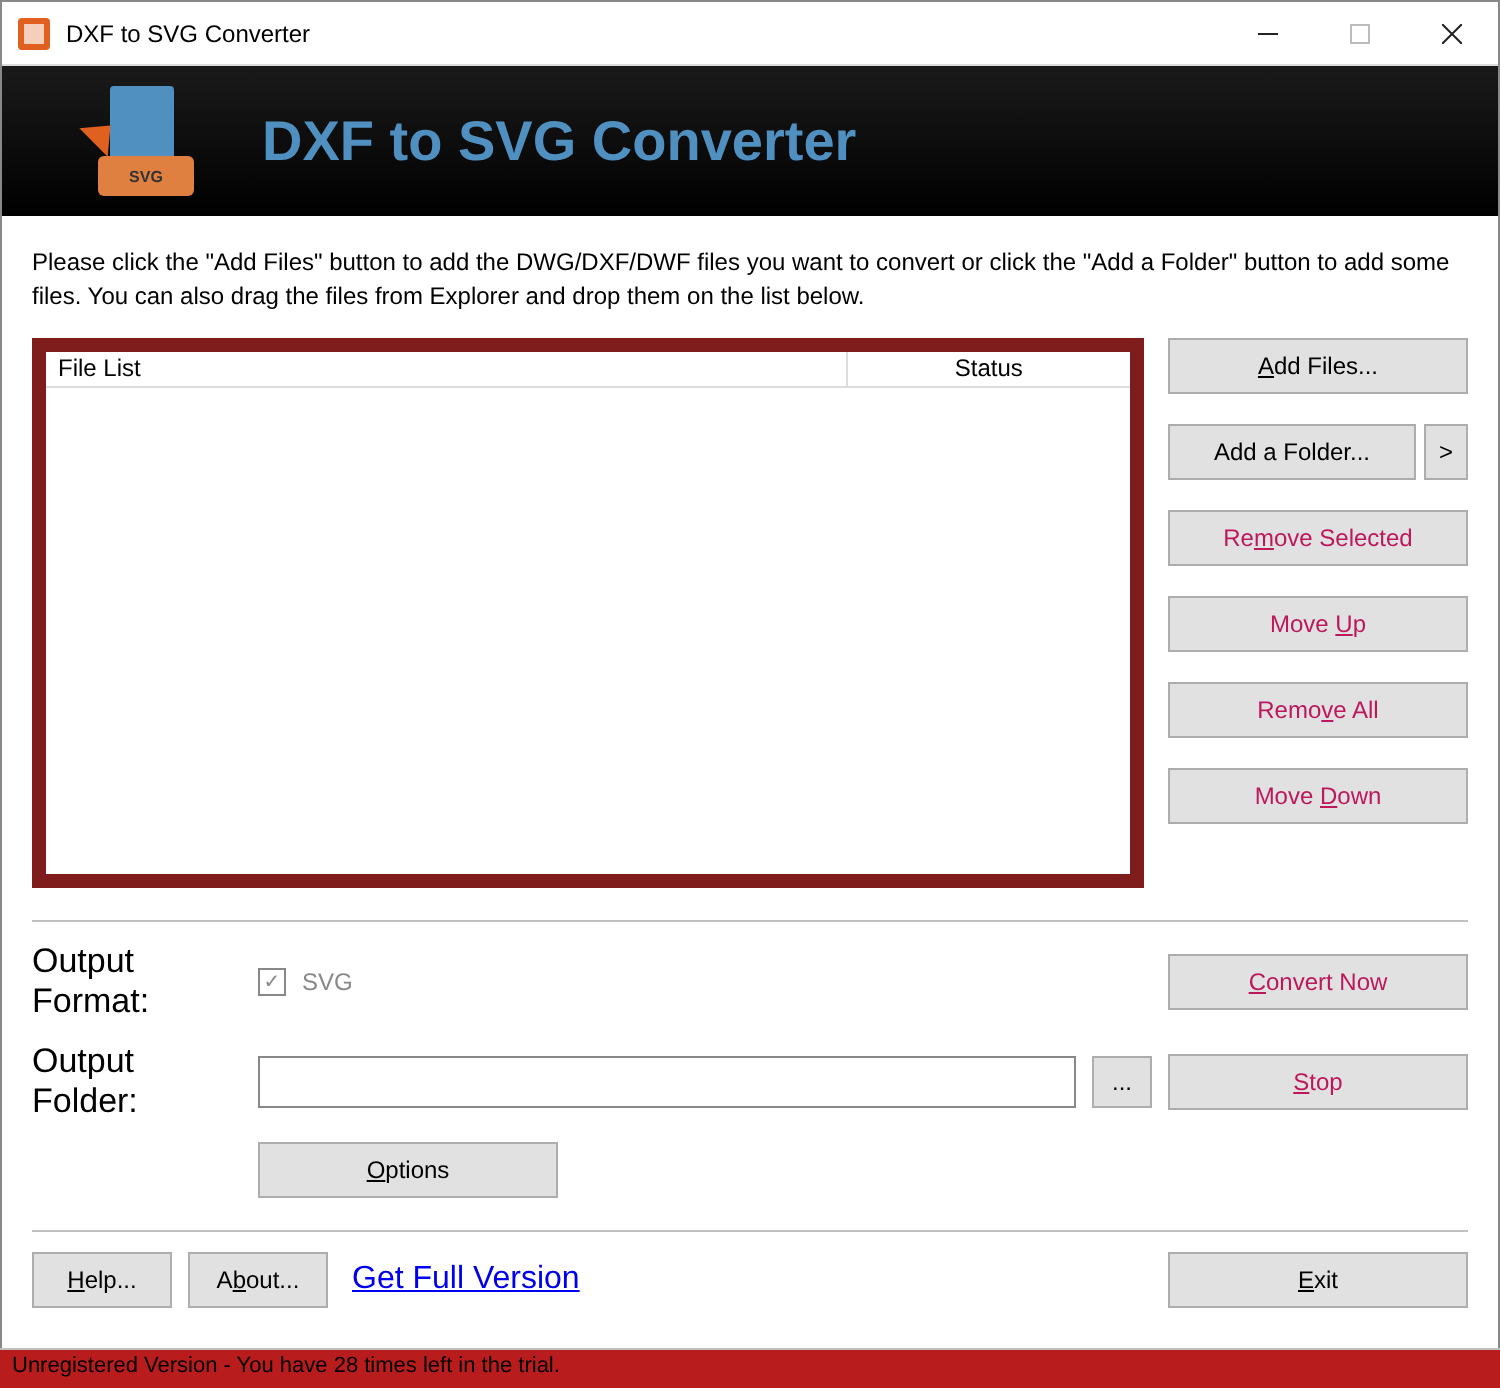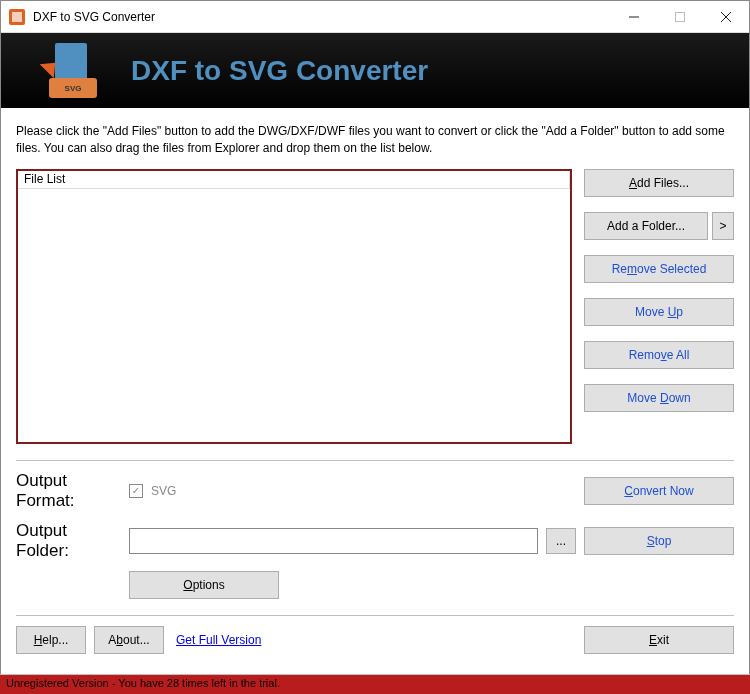--- a/index.html
+++ b/index.html
@@ -12,44 +12,44 @@
 .win-btn.restore { color: #bbb; }
 .banner { height: 75px; background: linear-gradient(to bottom, #1a1a1a 0%, #000 100%); display: flex; align-items: center; padding-left: 40px; }
 .banner-icon { width: 65px; height: 55px; margin-right: 25px; position: relative; }
 .bi-page { position: absolute; width: 32px; height: 40px; background: #5090c0; top: 0; left: 14px; border-radius: 2px; }
 .bi-arrow { position: absolute; left: 4px; top: 14px; width: 0; height: 0; border-top: 10px solid transparent; border-bottom: 10px solid transparent; border-right: 12px solid #e06020; transform: rotate(135deg); }
 .bi-svo { position: absolute; bottom: 0; left: 8px; width: 48px; height: 20px; background: #e08040; border-radius: 3px; font-size: 8px; color: #333; display: flex; align-items: center; justify-content: center; font-weight: bold; }
 .banner-title { font-size: 28px; font-weight: 600; color: #5090c0; }
 .content { padding: 15px 15px 0; }
 .instructions { font-size: 12px; line-height: 1.4; margin-bottom: 12px; }
 .main-row { display: flex; gap: 12px; }
-.file-list-box { flex: 1; height: 275px; border: 2px solid #7f1d1d; background: #fff; }
+.file-list-box { flex: 1; height: 275px; border: 7px solid #7f1d1d; background: #fff; }
 .flb-header { height: 18px; display: flex; border-bottom: 1px solid #ddd; font-size: 12px; }
 .flb-col1 { flex: 3; padding: 1px 6px; border-right: 1px solid #ddd; }
 .flb-col2 { flex: 1; padding: 1px 6px; text-align: center; }
 .side-buttons { display: flex; flex-direction: column; gap: 15px; width: 150px; }
 .btn { height: 28px; background: #e1e1e1; border: 1px solid #adadad; font-size: 12px; cursor: pointer; font-family: inherit; }
-.btn:disabled, .btn.disabled { color: #1d4ed8; }
+.btn:disabled, .btn.disabled { color: #be185d; }
 .btn-row-split { display: flex; gap: 4px; }
 .btn-row-split .btn:first-child { flex: 1; }
 .btn-caret { width: 22px; }
 .divider { border: none; border-top: 1px solid #c0c0c0; margin: 16px 0 10px; }
 .form-row { display: flex; align-items: center; margin-bottom: 10px; gap: 8px; }
 .form-label { width: 105px; font-size: 17px; }
 .form-mid { flex: 1; display: flex; align-items: center; gap: 8px; }
 .form-right { width: 150px; }
 .chk { width: 14px; height: 14px; border: 1px solid #888; background: #fff; display: inline-flex; align-items: center; justify-content: center; font-size: 10px; color: #888; }
 .chk-label { font-size: 12px; color: #888; }
 .text-input { height: 26px; border: 1px solid #888; background: #fff; padding: 0 4px; font-size: 12px; }
 .browse-btn { width: 30px; height: 26px; background: #e1e1e1; border: 1px solid #adadad; font-size: 12px; cursor: pointer; }
 .indent-chk { margin-left: 25px; display: flex; align-items: center; gap: 6px; }
 .bottom-row { display: flex; align-items: center; gap: 8px; }
 .bottom-left { display: flex; align-items: center; gap: 8px; }
 .bottom-left .btn { width: 70px; }
-.link { color: #0000ee; text-decoration: underline; font-size: 12px; cursor: pointer; margin-left: 4px; }
+.link { color: #0000ee; text-decoration: underline; font-size: 16px; cursor: pointer; margin-left: 4px; }
 .spacer { flex: 1; }
 .statusbar { position: absolute; bottom: 0; left: 0; right: 0; height: 20px; border-top: 1px solid #c0c0c0; font-size: 11px; padding: 2px 6px; background: #b91c1c; }
 .u { text-decoration: underline; }
 </style>
 </head>
 <body>
 
 <div class="titlebar">
   <div class="title-icon">
     <svg width="10" height="10" viewBox="0 0 10 10">
@@ -86,20 +86,21 @@
   <div class="banner-title">DXF to SVG Converter</div>
 </div>
 
 <div class="content">
   <div class="instructions">Please click the "Add Files" button to add the DWG/DXF/DWF files you want to convert or click the "Add a Folder" button to add some files. You can also drag the files from Explorer and drop them on the list below.</div>
 
   <div class="main-row">
     <div class="file-list-box">
       <div class="flb-header">
         <div class="flb-col1">File List</div>
+        <div class="flb-col2">Status</div>
       </div>
     </div>
     <div class="side-buttons">
       <button class="btn"><span class="u">A</span><span>dd Files...</span></button>
       <div class="btn-row-split">
         <button class="btn">Add a Folder...</button>
         <button class="btn btn-caret">&gt;</button>
       </div>
       <button class="btn disabled"><span>Re</span><span class="u">m</span><span>ove Selected</span></button>
       <button class="btn disabled"><span>Move </span><span class="u">U</span><span>p</span></button>

